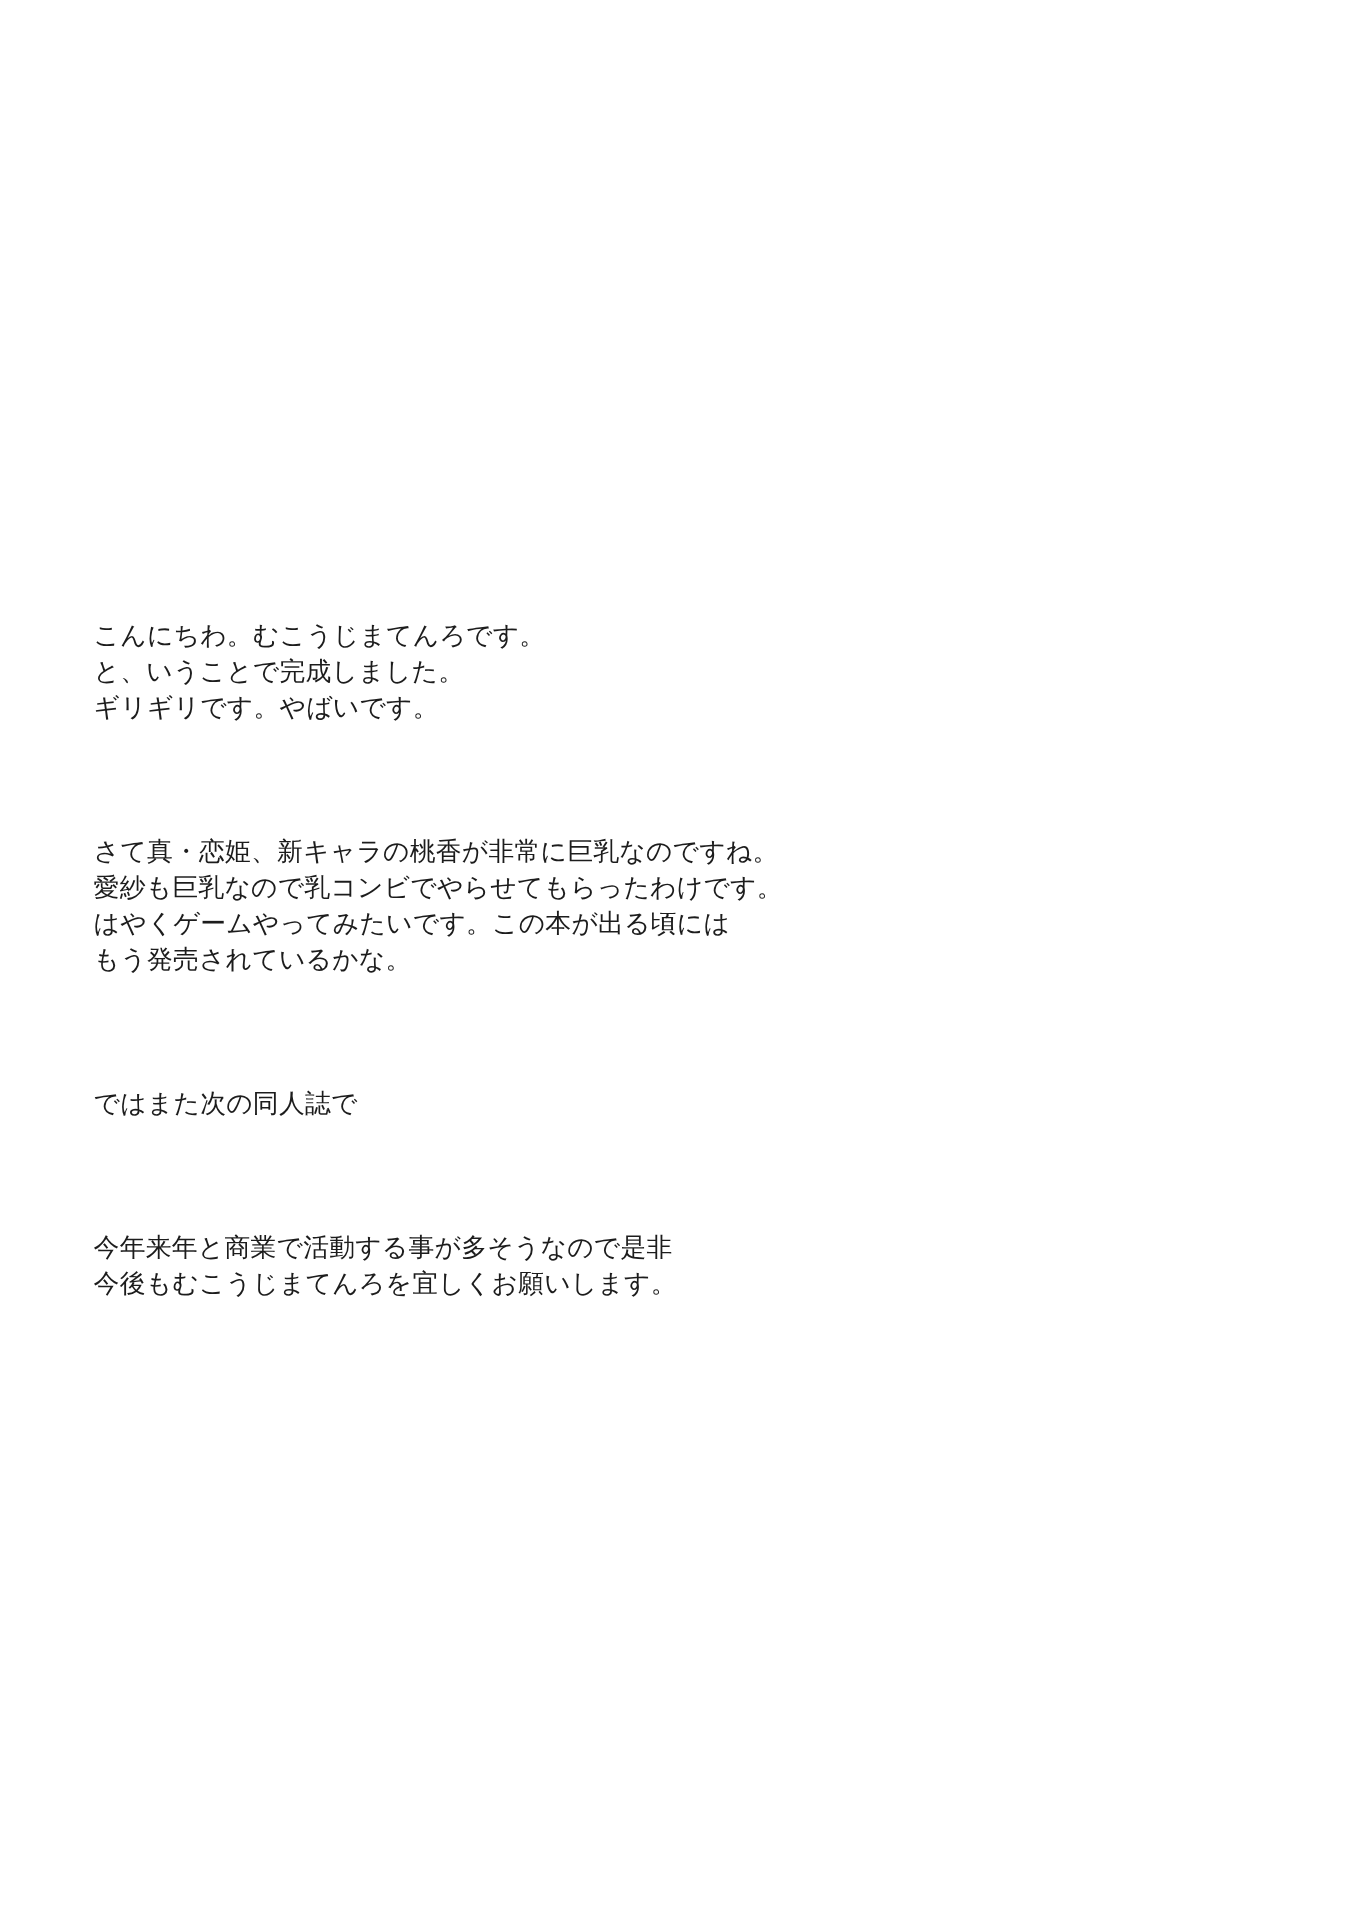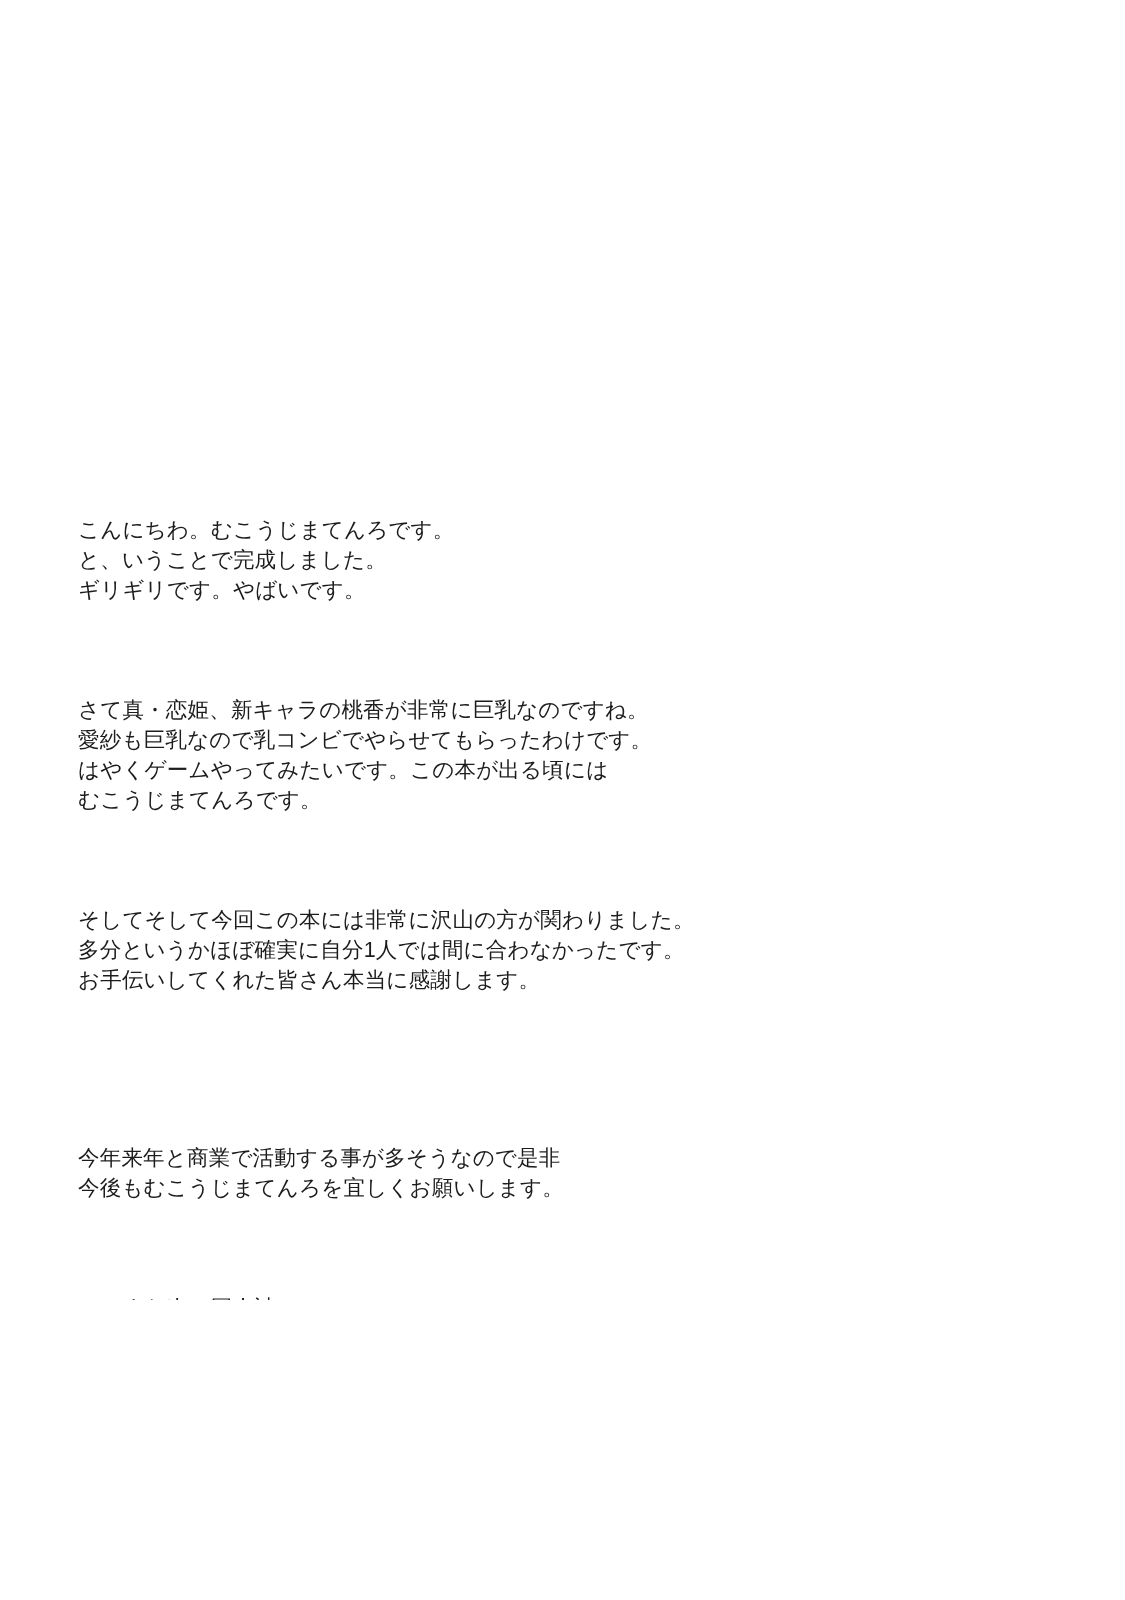--- a/index.html
+++ b/index.html
@@ -42,21 +42,18 @@
 <body>
 
 <div class="page">
   <div class="afterword">
     <p class="para">こんにちわ。むこうじまてんろです。
 と、いうことで完成しました。
 ギリギリです。やばいです。</p>
     <p class="para">さて真・恋姫、新キャラの桃香が非常に巨乳なのですね。
 愛紗も巨乳なので乳コンビでやらせてもらったわけです。
 はやくゲームやってみたいです。この本が出る頃には
-むこうじまてんろです。</p>
-    <p class="para gap-large">そしてそして今回この本には非常に沢山の方が関わりました。
-多分というかほぼ確実に自分1人では間に合わなかったです。
-お手伝いしてくれた皆さん本当に感謝します。</p>
+もう発売されているかな。</p>
+    <p class="para">ではまた次の同人誌で</p>
     <p class="para">今年来年と商業で活動する事が多そうなので是非
 今後もむこうじまてんろを宜しくお願いします。</p>
-    <p class="para">ではまた次の同人誌で</p>
   </div>
 </div>
 
 </body></html>

